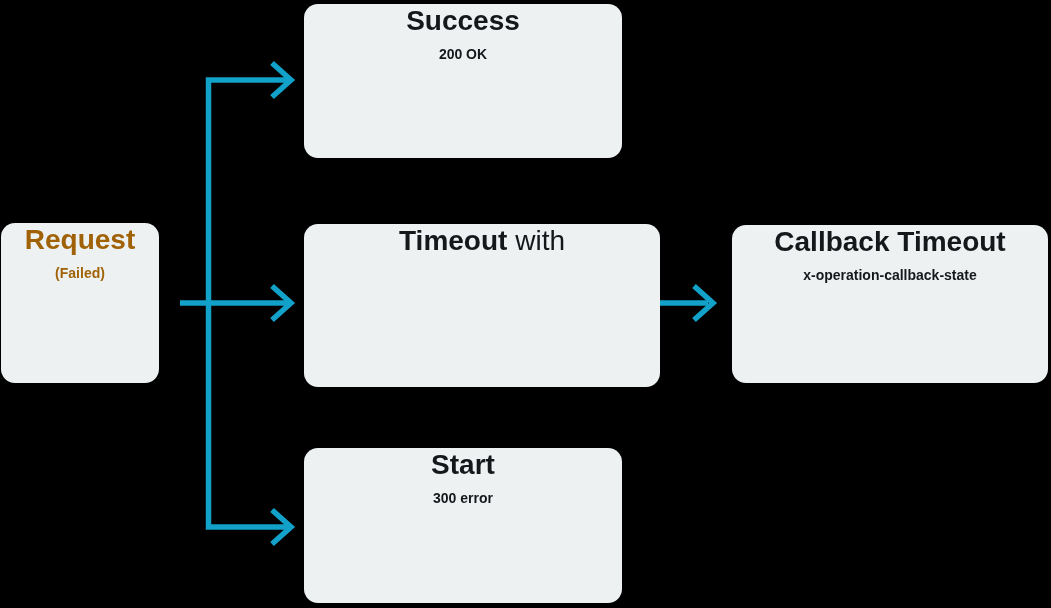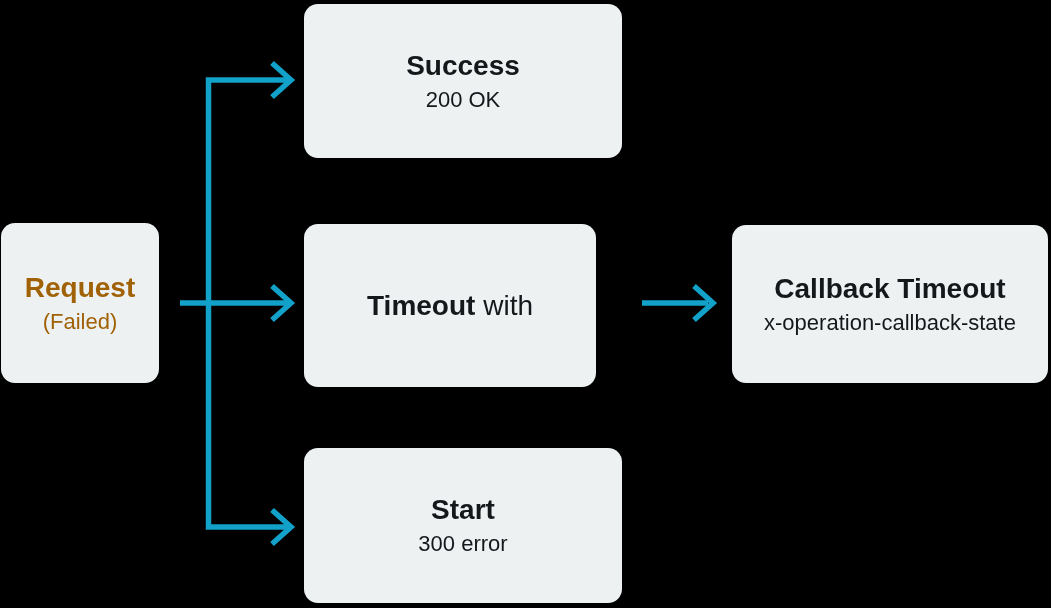--- a/index.html
+++ b/index.html
@@ -19,40 +19,40 @@
     width: 1051px; height: 608px;
   }
   .node {
     position: absolute;
     background: #edf1f2;
     color: #15181b;
     border-radius: 14px;
     display: flex;
     flex-direction: column;
     align-items: center;
-    justify-content: center;
+    justify-content: flex-start;
     text-align: center;
     gap: 2px;
   }
   .node .title {
     font-size: 28px;
     font-weight: 700;
     line-height: 34px;
     white-space: nowrap;
   }
   .node .title .reg { font-weight: 400; white-space: pre; }
   .node .subtitle {
-    font-size: 22px;
-    font-weight: 400;
+    font-size: 14px;
+    font-weight: 700;
     line-height: 29px;
     white-space: nowrap;
   }
   #node-request  { left: 1px;   top: 223px; width: 158px; height: 160px; }
   #node-success  { left: 304px; top: 4px;   width: 318px; height: 154px; }
-  #node-timeout  { left: 304px; top: 224px; width: 292px; height: 163px; }
+  #node-timeout  { left: 304px; top: 224px; width: 356px; height: 163px; }
   #node-failed   { left: 304px; top: 448px; width: 318px; height: 155px; }
   #node-callback { left: 732px; top: 225px; width: 316px; height: 158px; }
 </style>
 </head>
 <body style="background: rgb(0, 0, 0);">
 
 <div class="canvas">
 
   <svg class="edges" viewBox="0 0 1051 608" xmlns="http://www.w3.org/2000/svg">
     <g stroke="#12a1c9" stroke-width="5.5" fill="none" stroke-linecap="butt" stroke-linejoin="miter">

